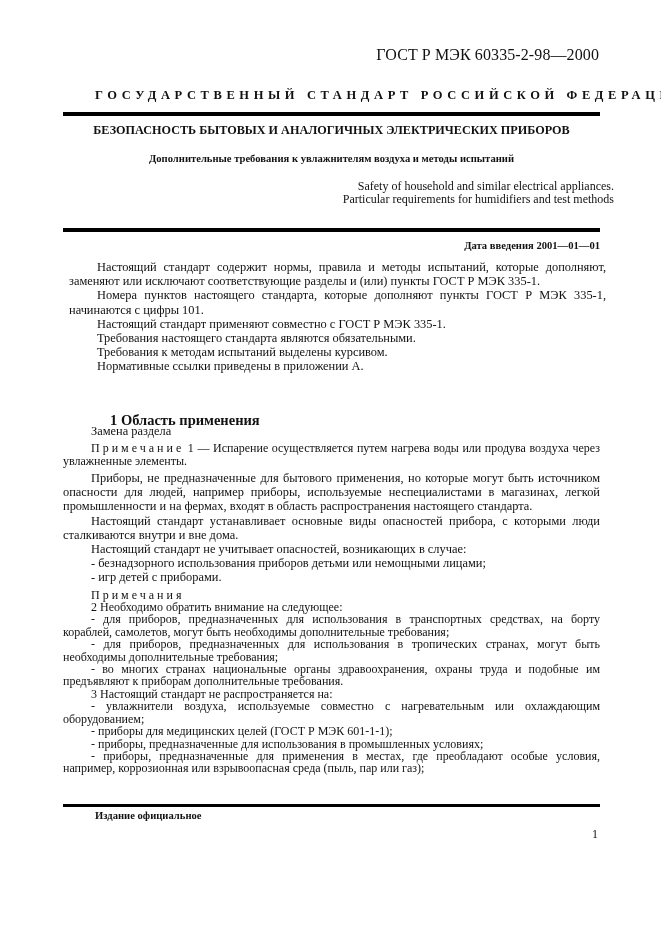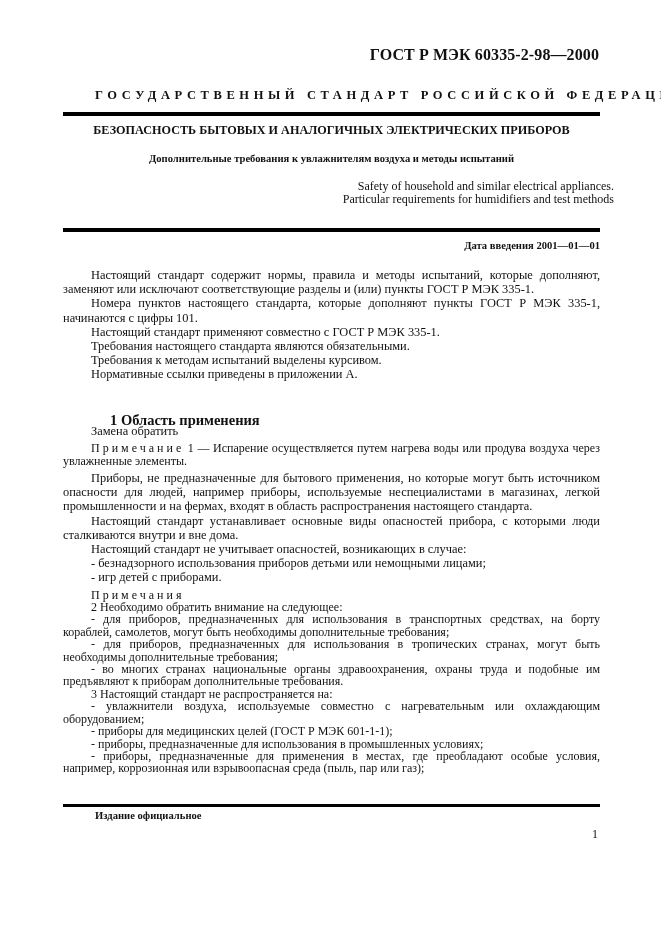--- a/index.html
+++ b/index.html
@@ -1,19 +1,19 @@
 <!DOCTYPE html>
 <html><head>
 <meta charset="utf-8">
 <style>
   html, body { margin: 0; padding: 0; background: #ffffff; }
   body { width: 661px; height: 936px; position: relative; overflow: hidden;
          font-family: "Liberation Serif", "DejaVu Serif", serif; color: #111; }
   .abs { position: absolute; }
-  .doc-code { right: 62px; top: 46px; font-weight: bold; font-size: 16px; letter-spacing: 0.1px; }
+  .doc-code { right: 62px; top: 46px; font-weight: normal; font-size: 16px; letter-spacing: 0.1px; }
   .state-title { left: 63px; width: 537px; top: 88px; text-align: center; font-weight: bold;
                  font-size: 12.5px; letter-spacing: 4.6px; white-space: nowrap; margin-left: 32px; }
   .rule { left: 63px; width: 537px; background: #000; }
   .rule-top { top: 112px; height: 4px; }
   .rule-mid { top: 228px; height: 4px; }
   .rule-bottom { top: 804px; height: 3px; }
   .main-title { left: 63px; width: 537px; top: 123px; text-align: center; font-weight: bold; font-size: 12.2px; white-space: nowrap; }
   .subtitle { left: 63px; width: 537px; top: 153px; text-align: center; font-weight: bold; font-size: 10.6px; white-space: nowrap; }
   .en-title { left: 77px; width: 537px; top: 180px; text-align: right; font-size: 12px; line-height: 12.5px; }
   .intro-date { right: 61px; top: 240px; font-weight: bold; font-size: 10.6px; }
@@ -36,33 +36,33 @@
 <div class="abs main-title">БЕЗОПАСНОСТЬ БЫТОВЫХ И АНАЛОГИЧНЫХ ЭЛЕКТРИЧЕСКИХ ПРИБОРОВ</div>
 <div class="abs subtitle">Дополнительные требования к увлажнителям воздуха и методы испытаний</div>
 <div class="abs en-title">
   <div>Safety of household and similar electrical appliances.</div>
   <div>Particular requirements for humidifiers and test methods</div>
 </div>
 
 <div class="abs rule rule-mid"></div>
 <div class="abs intro-date">Дата введения 2001—01—01</div>
 
-<div class="abs body-block" style="top:268px;">
+<div class="abs body-block" style="top:260px;margin-left:6px;">
   <p>Настоящий стандарт содержит нормы, правила и методы испытаний, которые дополняют, заменяют или исключают соответствующие разделы и (или) пункты ГОСТ Р МЭК 335-1.</p>
   <p>Номера пунктов настоящего стандарта, которые дополняют пункты ГОСТ Р МЭК 335-1, начинаются с цифры 101.</p>
   <p>Настоящий стандарт применяют совместно с ГОСТ Р МЭК 335-1.</p>
   <p>Требования настоящего стандарта являются обязательными.</p>
   <p>Требования к методам испытаний выделены курсивом.</p>
   <p>Нормативные ссылки приведены в приложении А.</p>
 </div>
 
 <div class="abs sec-head">1  Область применения</div>
 
 <div class="abs body-block" style="top:424px;">
-  <p>Замена обратить</p>
+  <p>Замена раздела</p>
   <div class="gap4"></div>
   <p class="small"><span class="spaced">Примечание</span><span> 1 — Испарение осуществляется путем нагрева воды или продува воздуха через увлажненные элементы.</span></p>
   <div class="gap4"></div>
   <p>Приборы, не предназначенные для бытового применения, но которые могут быть источником опасности для людей, например приборы, используемые неспециалистами в магазинах, легкой промышленности и на фермах, входят в область распространения настоящего стандарта.</p>
   <p>Настоящий стандарт устанавливает основные виды опасностей прибора, с которыми люди сталкиваются внутри и вне дома.</p>
   <p>Настоящий стандарт не учитывает опасностей, возникающих в случае:</p>
   <p>- безнадзорного использования приборов детьми или немощными лицами;</p>
   <p>- игр детей с приборами.</p>
   <div class="gap4"></div>
   <p class="small spaced">Примечания</p>

